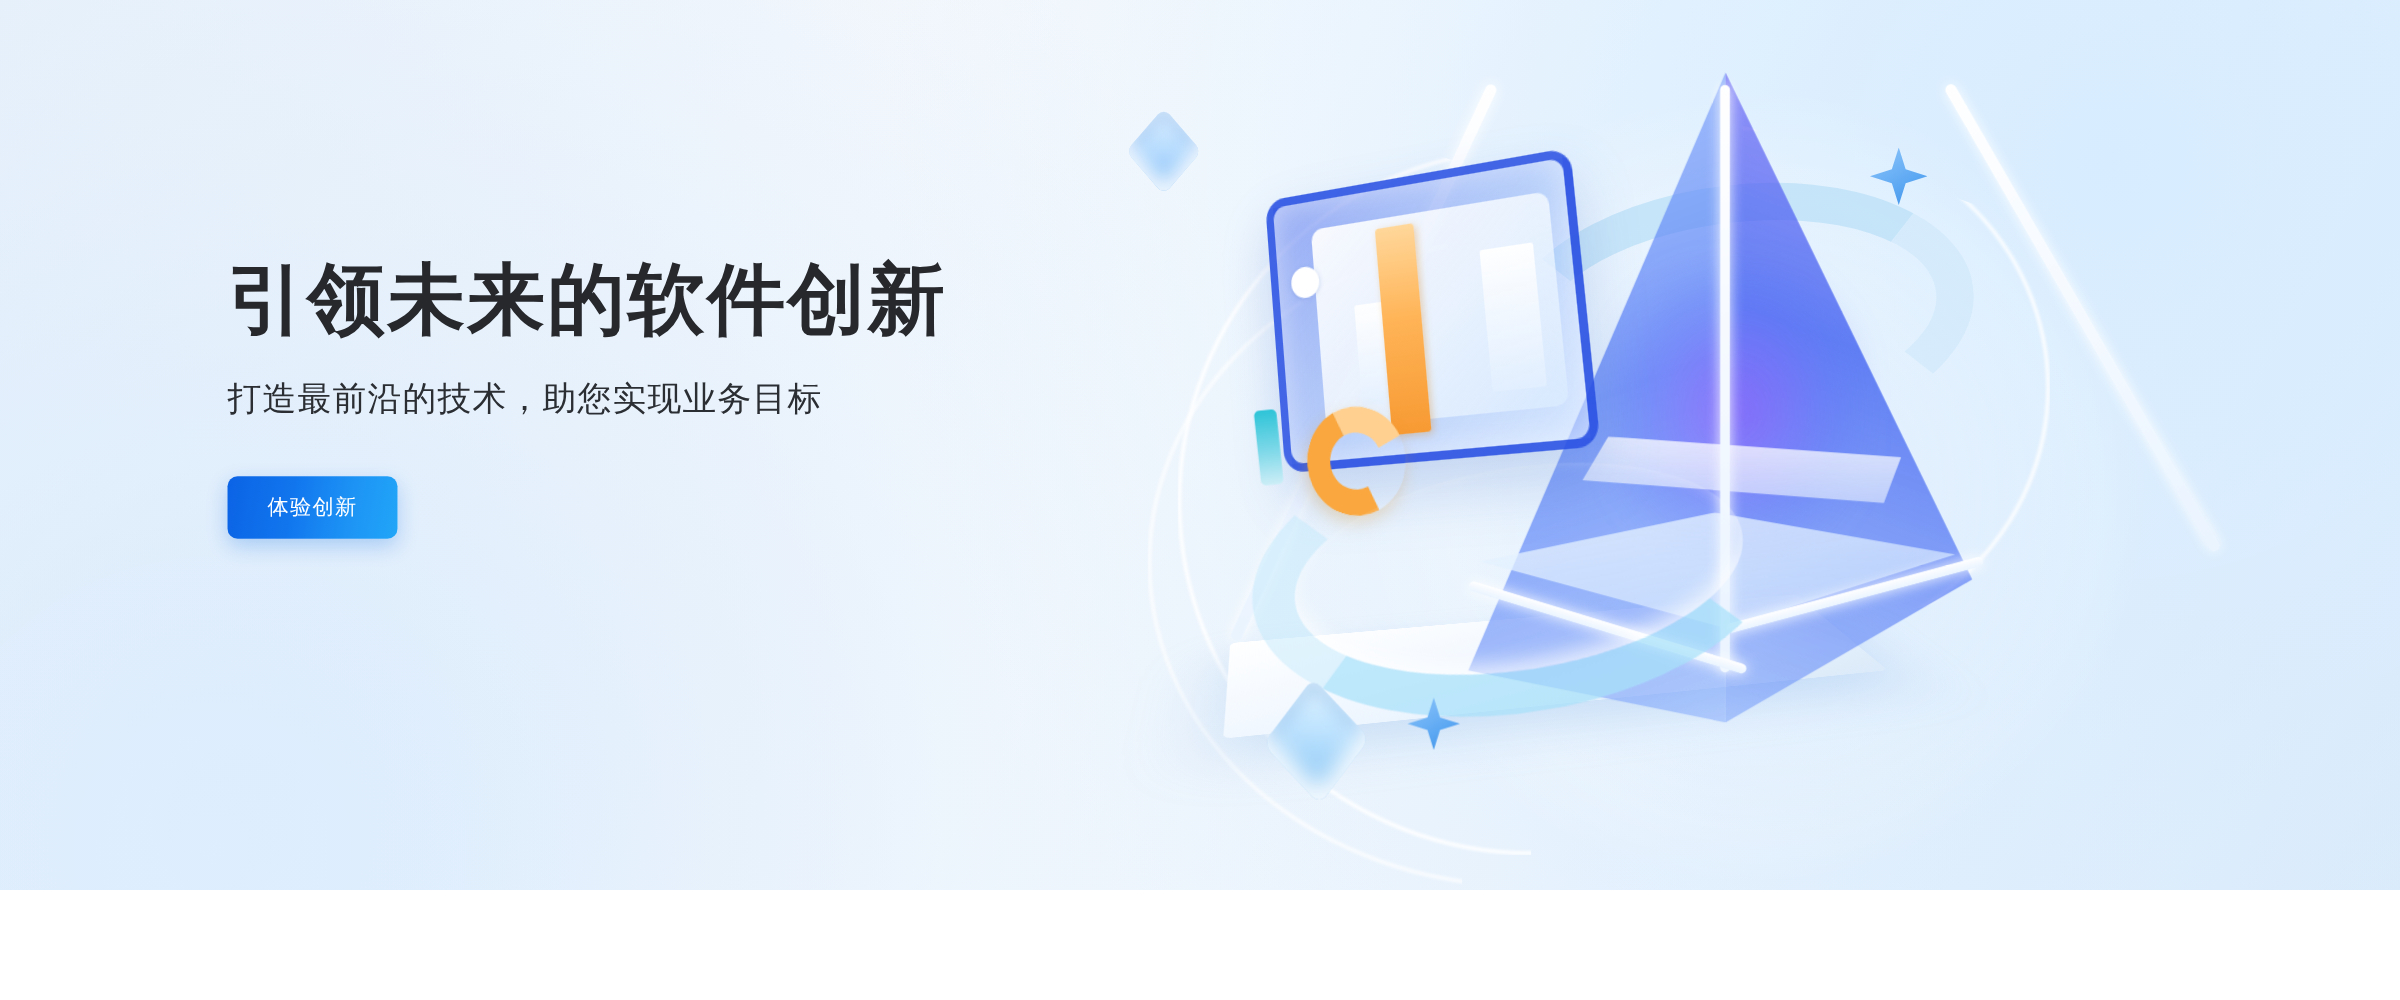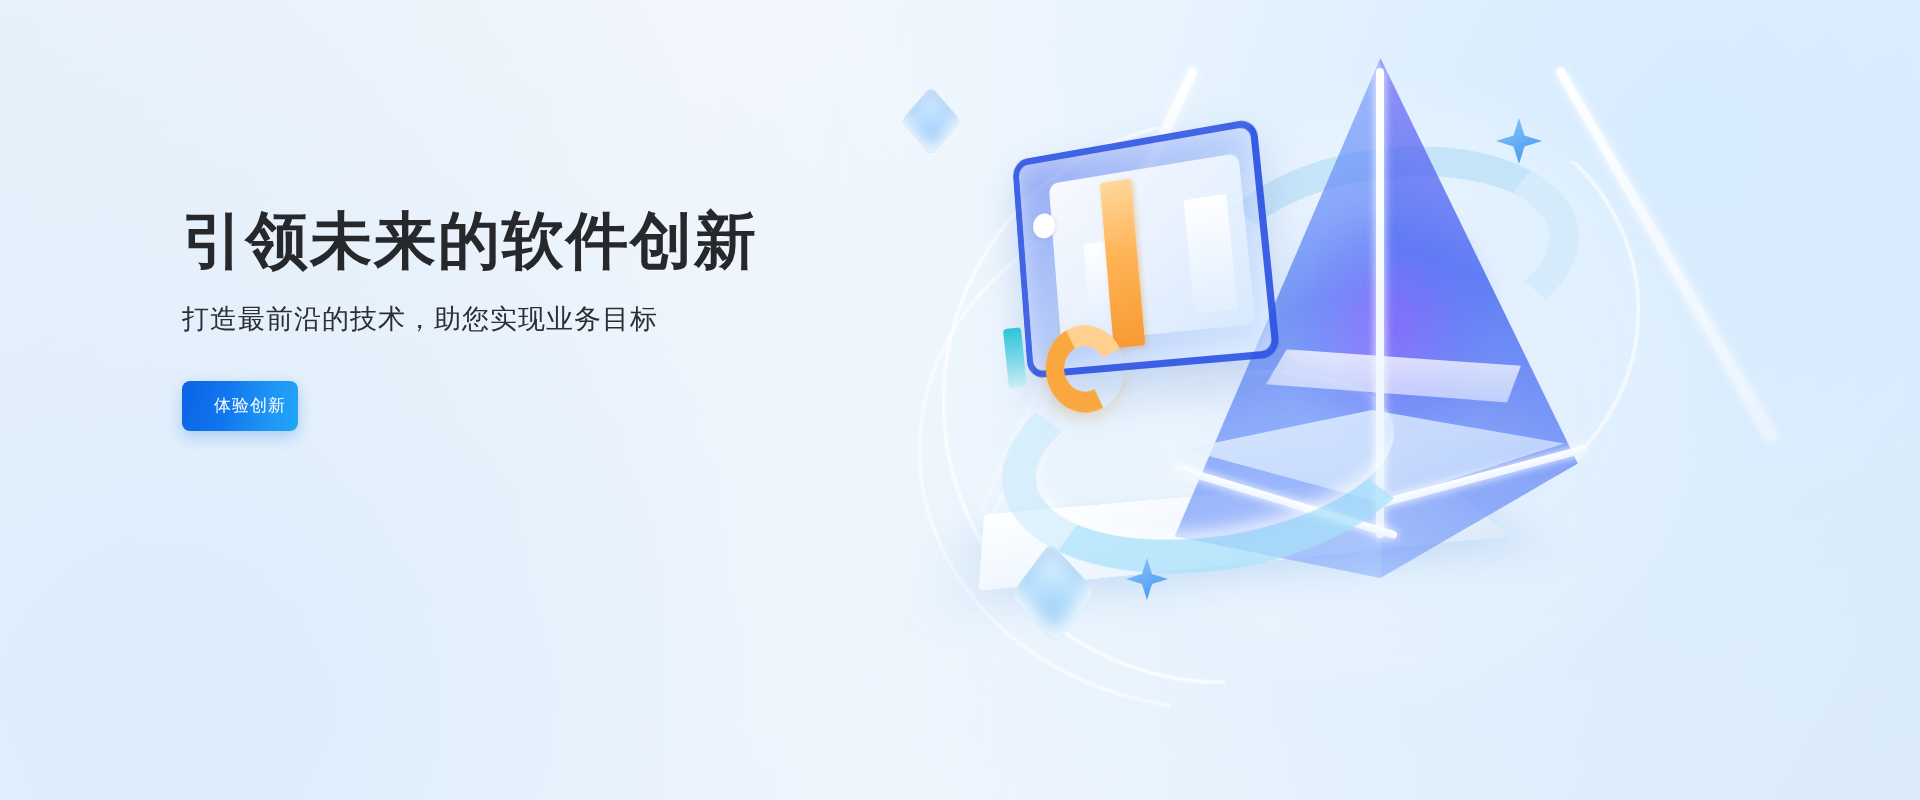--- a/index.html
+++ b/index.html
@@ -5,21 +5,21 @@
   * { box-sizing: border-box; margin: 0; padding: 0; }
   html, body {
     width: 1920px; height: 800px;
     overflow: hidden;
     font-family: "Liberation Sans", "DejaVu Sans", sans-serif;
   }
 
   .hero-banner {
     position: relative;
     width: 1920px;
-    height: 800px;
+    height: 712px;
     overflow: hidden;
     background:
       radial-gradient(circle at 88% 18%, rgba(214,236,255,0.95) 0%, rgba(214,236,255,0) 55%),
       radial-gradient(circle at 10% 92%, rgba(216,234,252,0.85) 0%, rgba(216,234,252,0) 50%),
       linear-gradient(118deg, #eaf2fb 0%, #f3f7fc 28%, #f7fafd 48%, #eaf3fd 72%, #dceaf9 100%);
   }
 
   
   .glow {
     position: absolute;
@@ -52,21 +52,21 @@
     margin-top: 24px;
     font-size: 27px;
     font-weight: 400;
     color: #2b2e33;
     letter-spacing: 1px;
     white-space: nowrap;
   }
   .cta-button {
     display: inline-block;
     margin-top: 44px;
-    padding: 13px 12px 14px 32px;
+    padding: 13px 32px 14px 32px;
     border: none;
     border-radius: 8px;
     font-family: inherit;
     font-size: 17px;
     font-weight: 500;
     color: #ffffff;
     letter-spacing: 1px;
     cursor: pointer;
     background: linear-gradient(100deg, #0b63e5 0%, #1176ee 38%, #1d94f5 72%, #21a6f8 100%);
     box-shadow: 0 6px 16px rgba(24,116,230,0.28);

